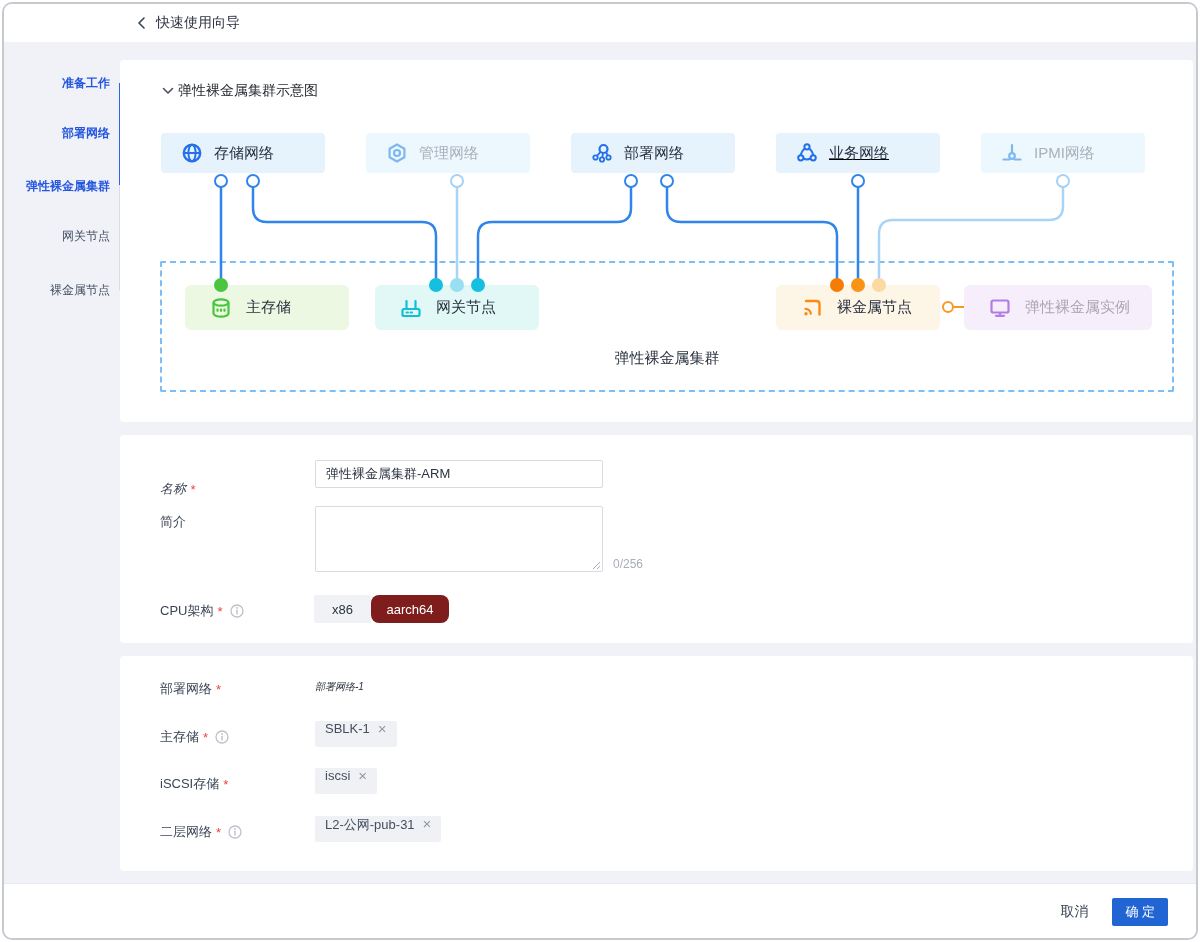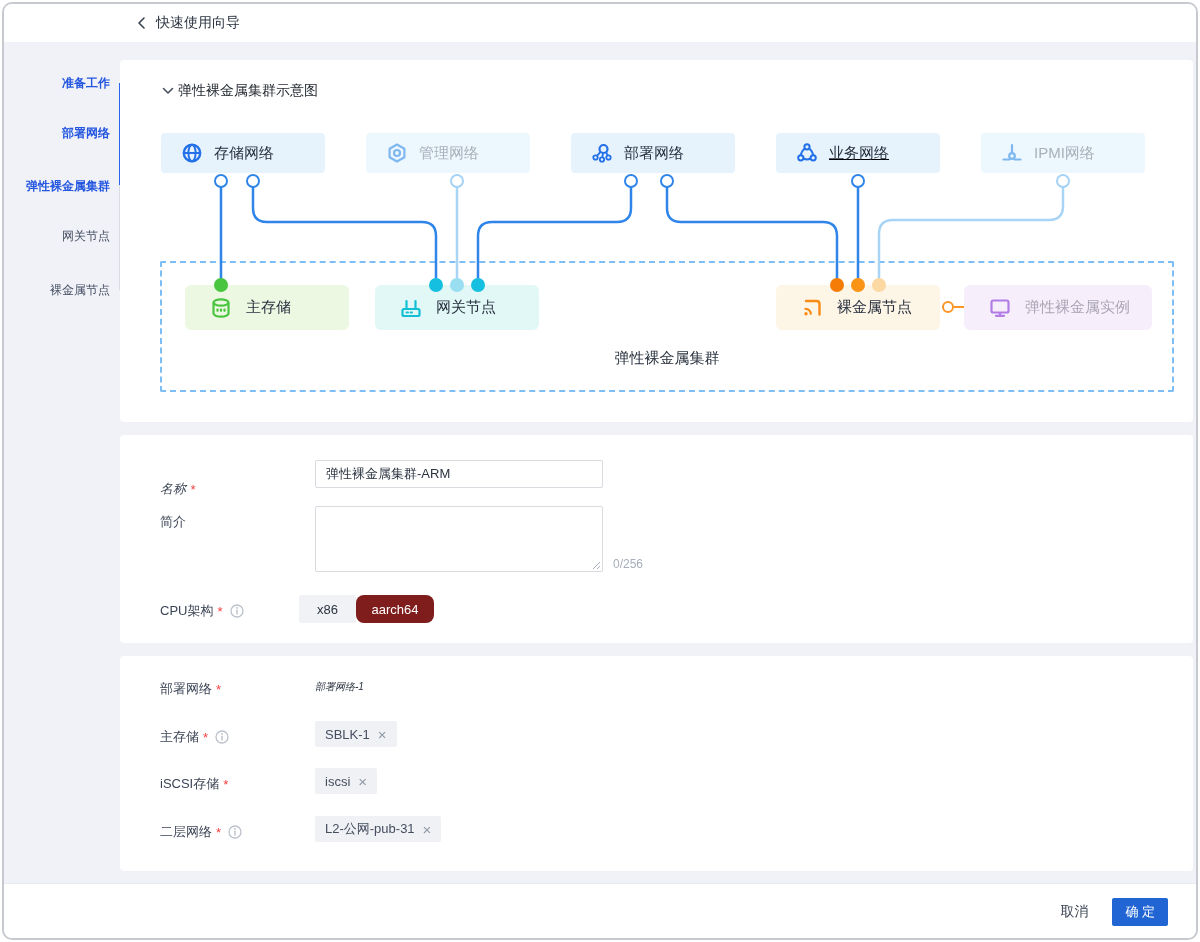--- a/index.html
+++ b/index.html
@@ -48,26 +48,26 @@
   .link-line{position:absolute;left:834px;top:246px;width:10px;height:2px;background:#fb9625;z-index:5;}
   
   .f-label{position:absolute;left:40px;font-size:13px;color:#3c4555;display:flex;align-items:center;gap:4px;}
   .req{color:#f0413d;}
   .info-icon{margin-left:3px;display:inline-flex;cursor:pointer;}
   .text-input{position:absolute;left:195px;width:288px;height:28px;border:1px solid #d8dbe0;border-radius:2px;box-sizing:border-box;font-size:13px;color:#2b3340;padding:0 10px;font-family:inherit;outline:none;}
   .ta-wrap{position:absolute;left:195px;top:71px;width:288px;height:66px;}
   .desc-ta{width:100%;height:100%;border:1px solid #d8dbe0;border-radius:2px;box-sizing:border-box;resize:none;font-family:inherit;font-size:13px;padding:6px 10px;outline:none;}
   .resize-handle{position:absolute;right:2px;bottom:2px;pointer-events:none;}
   .counter{position:absolute;left:493px;top:122px;font-size:12px;color:#a7aeb9;}
-  .segmented{position:absolute;left:179px;top:160px;display:flex;}
+  .segmented{position:absolute;left:194px;top:160px;display:flex;}
   .seg{height:28px;display:flex;align-items:center;justify-content:center;font-size:13px;cursor:pointer;box-sizing:border-box;}
   .seg.plain{width:57px;background:#f1f2f5;color:#2b3340;border-radius:2px 0 0 2px;}
   .seg.selected{width:78px;background:#7f1d1d;color:#fff;border-radius:8px;}
   .f-value{position:absolute;left:195px;font-size:10px;color:#2b3340;font-style:italic;}
-  .tag{position:absolute;left:195px;display:inline-flex;align-items:center;height:26px;background:#f0f1f4;border-radius:2px;padding:0 10px;font-size:13px;color:#454e5f;gap:8px;}
+  .tag{position:absolute;left:195px;display:inline-flex;height:26px;background:#f0f1f4;border-radius:2px;padding:0 10px;font-size:13px;color:#454e5f;gap:8px;}
   .tag-close{color:#8f98a6;font-size:15px;line-height:15px;cursor:pointer;}
   
   .app-footer{height:55px;background:#fff;border-top:1px solid #e8eaee;display:flex;align-items:center;justify-content:flex-end;gap:24px;padding-right:28px;}
   .cancel-btn{font-size:14px;color:#3b4453;cursor:pointer;}
   .confirm-btn{height:28px;padding:0 13px;background:#2165d4;color:#fff;border:none;border-radius:2px;font-size:13px;font-family:inherit;cursor:pointer;display:flex;align-items:center;}
 </style>
 </head>
 <body>
 
 <div class="window">

